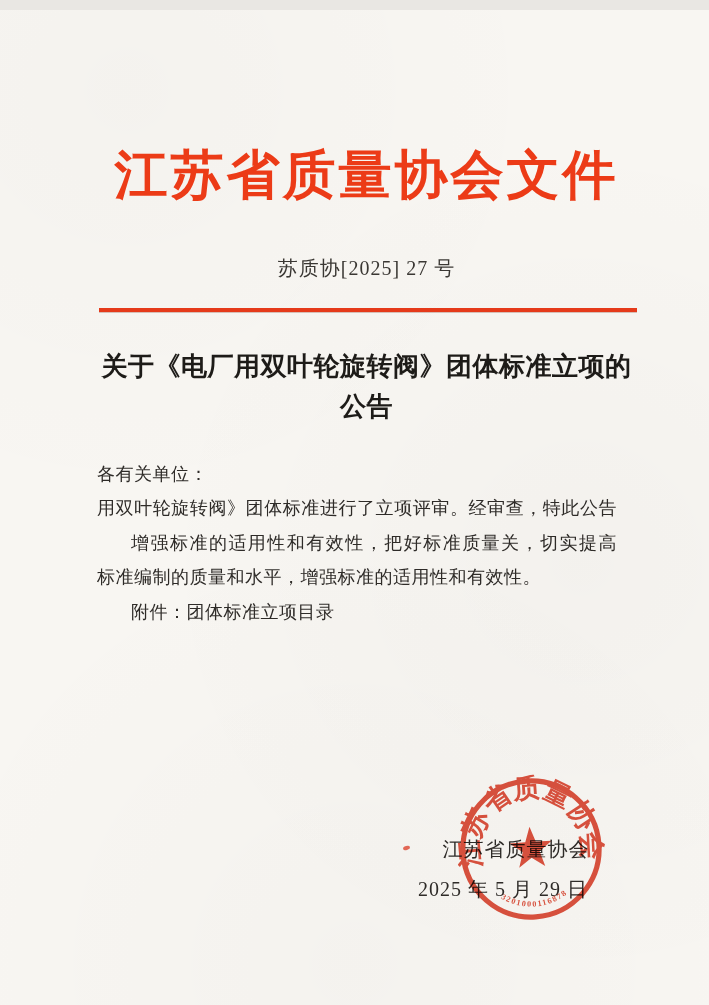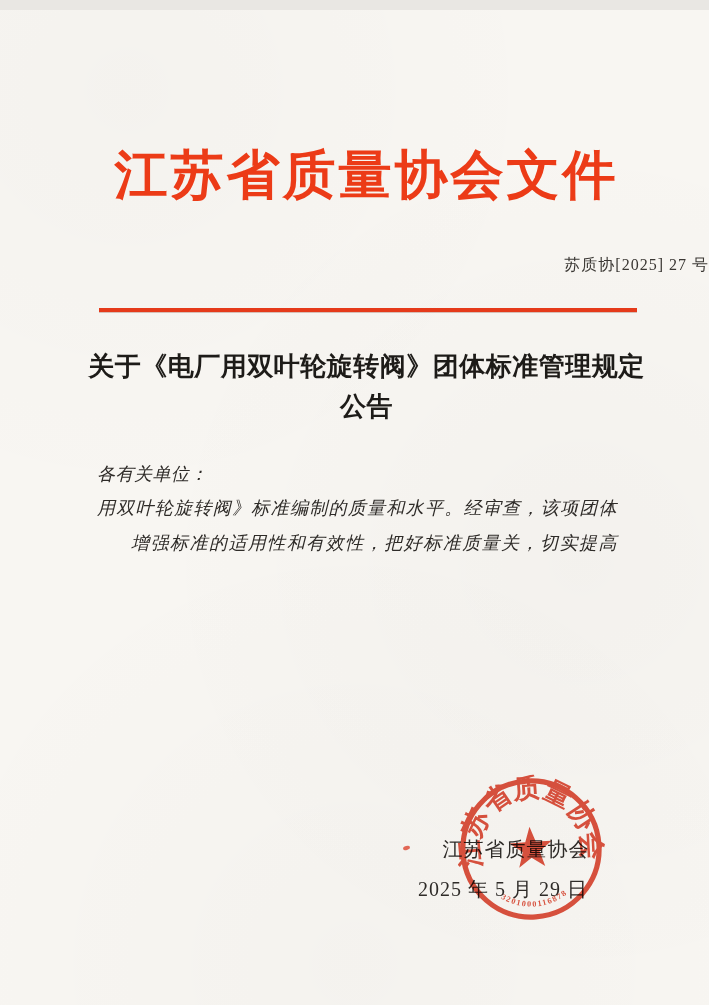--- a/index.html
+++ b/index.html
@@ -28,22 +28,22 @@
   .org-header{
     position:absolute;top:130px;left:24px;right:0;
     text-align:center;
     font-size:53px;font-weight:bold;
     letter-spacing:3px;
     color:var(--header-red);
     white-space:nowrap;
   }
   .doc-number{
     position:absolute;top:245px;left:24px;right:0;
-    text-align:right;
-    font-size:16px;
+    text-align:center;
+    font-size:20px;
     letter-spacing:1px;
     color:#3a3733;
     white-space:nowrap;
   }
   .red-line{
     position:absolute;top:298px;left:99px;
     width:538px;height:4px;
     background:var(--line-red);
     box-shadow:0 1px 0 rgba(120,30,10,0.25);
   }
@@ -56,21 +56,20 @@
     letter-spacing:0.5px;
     color:#1d1b18;
   }
   .body-text{
     position:absolute;top:447px;left:97px;
     width:520px;
     font-size:18px;
     line-height:34.4px;
     color:var(--ink);
     letter-spacing:0.5px;
-    font-style:italic;
   }
   .line{white-space:nowrap;}
   .line.fill{text-align:justify;text-align-last:justify;}
   .line.indent{text-indent:34px;}
   .signature-org{
     position:absolute;top:826px;left:416px;
     width:200px;text-align:center;
     font-size:20px;color:var(--ink);
     letter-spacing:1px;white-space:nowrap;
   }
@@ -99,26 +98,28 @@
 <body>
 
 <div class="page">
 
   <div class="org-header">江苏省质量协会文件</div>
 
   <div class="doc-number">苏质协[2025] 27 号</div>
 
   <div class="red-line"></div>
 
-  <h1 class="doc-title"><span>关于《电厂用双叶轮旋转阀》团体标准管理规定</span><br><span>公告</span></h1>
+  <h1 class="doc-title"><span>关于《电厂用双叶轮旋转阀》团体标准立项的</span><br><span>公告</span></h1>
 
   <div class="body-text">
     <div class="line">各有关单位：</div>
-    <div class="line fill">用双叶轮旋转阀》标准编制的质量和水平。经审查，该项团体</div>
+    <div class="line fill">用双叶轮旋转阀》团体标准进行了立项评审。经审查，特此公告</div>
     <div class="line indent fill">增强标准的适用性和有效性，把好标准质量关，切实提高</div>
+    <div class="line">标准编制的质量和水平，增强标准的适用性和有效性。</div>
+    <div class="line indent">附件：团体标准立项目录</div>
   </div>
 
   <div class="ink-speck"></div>
 
   <div class="signature-org">江苏省质量协会</div>
 
   <div class="signature-date">2025 年 5 月 29 日</div>
 
   <svg class="seal" viewBox="0 0 200 200" xmlns="http://www.w3.org/2000/svg">
     <defs>

